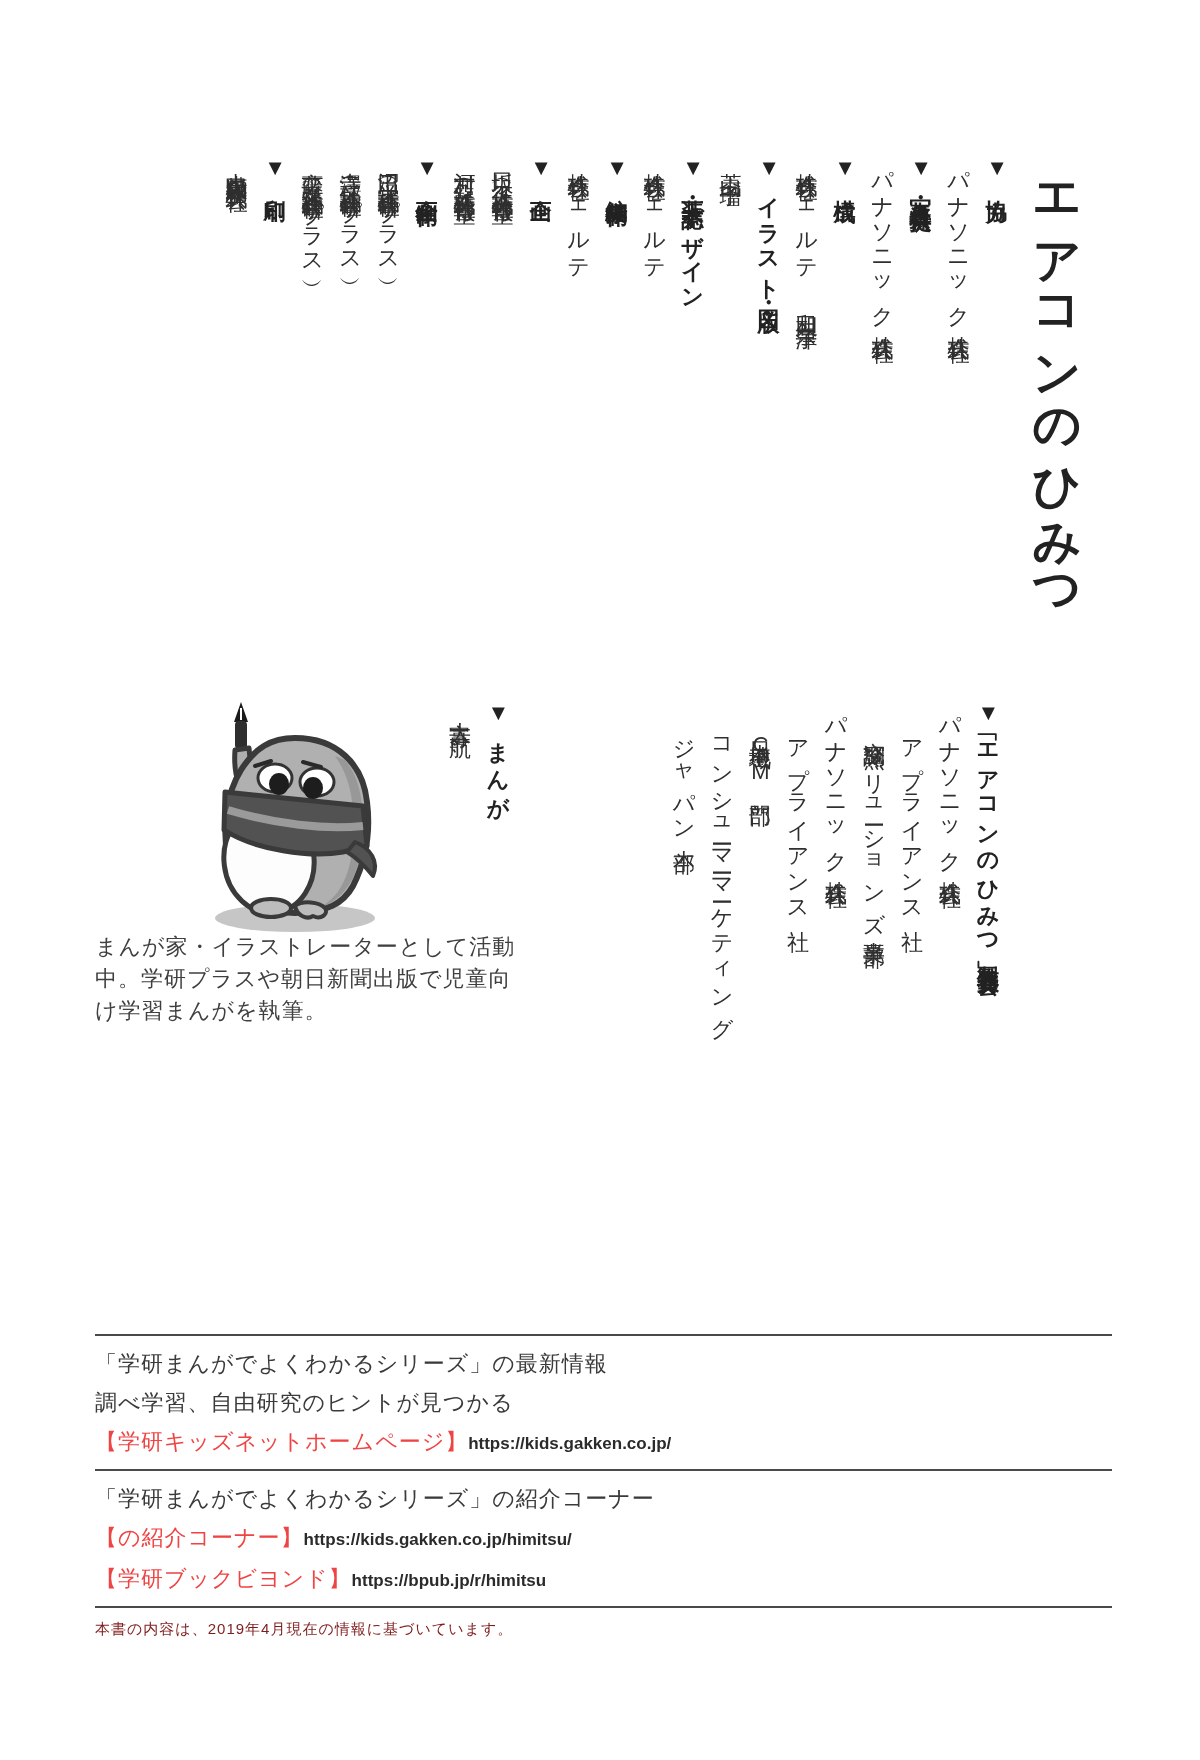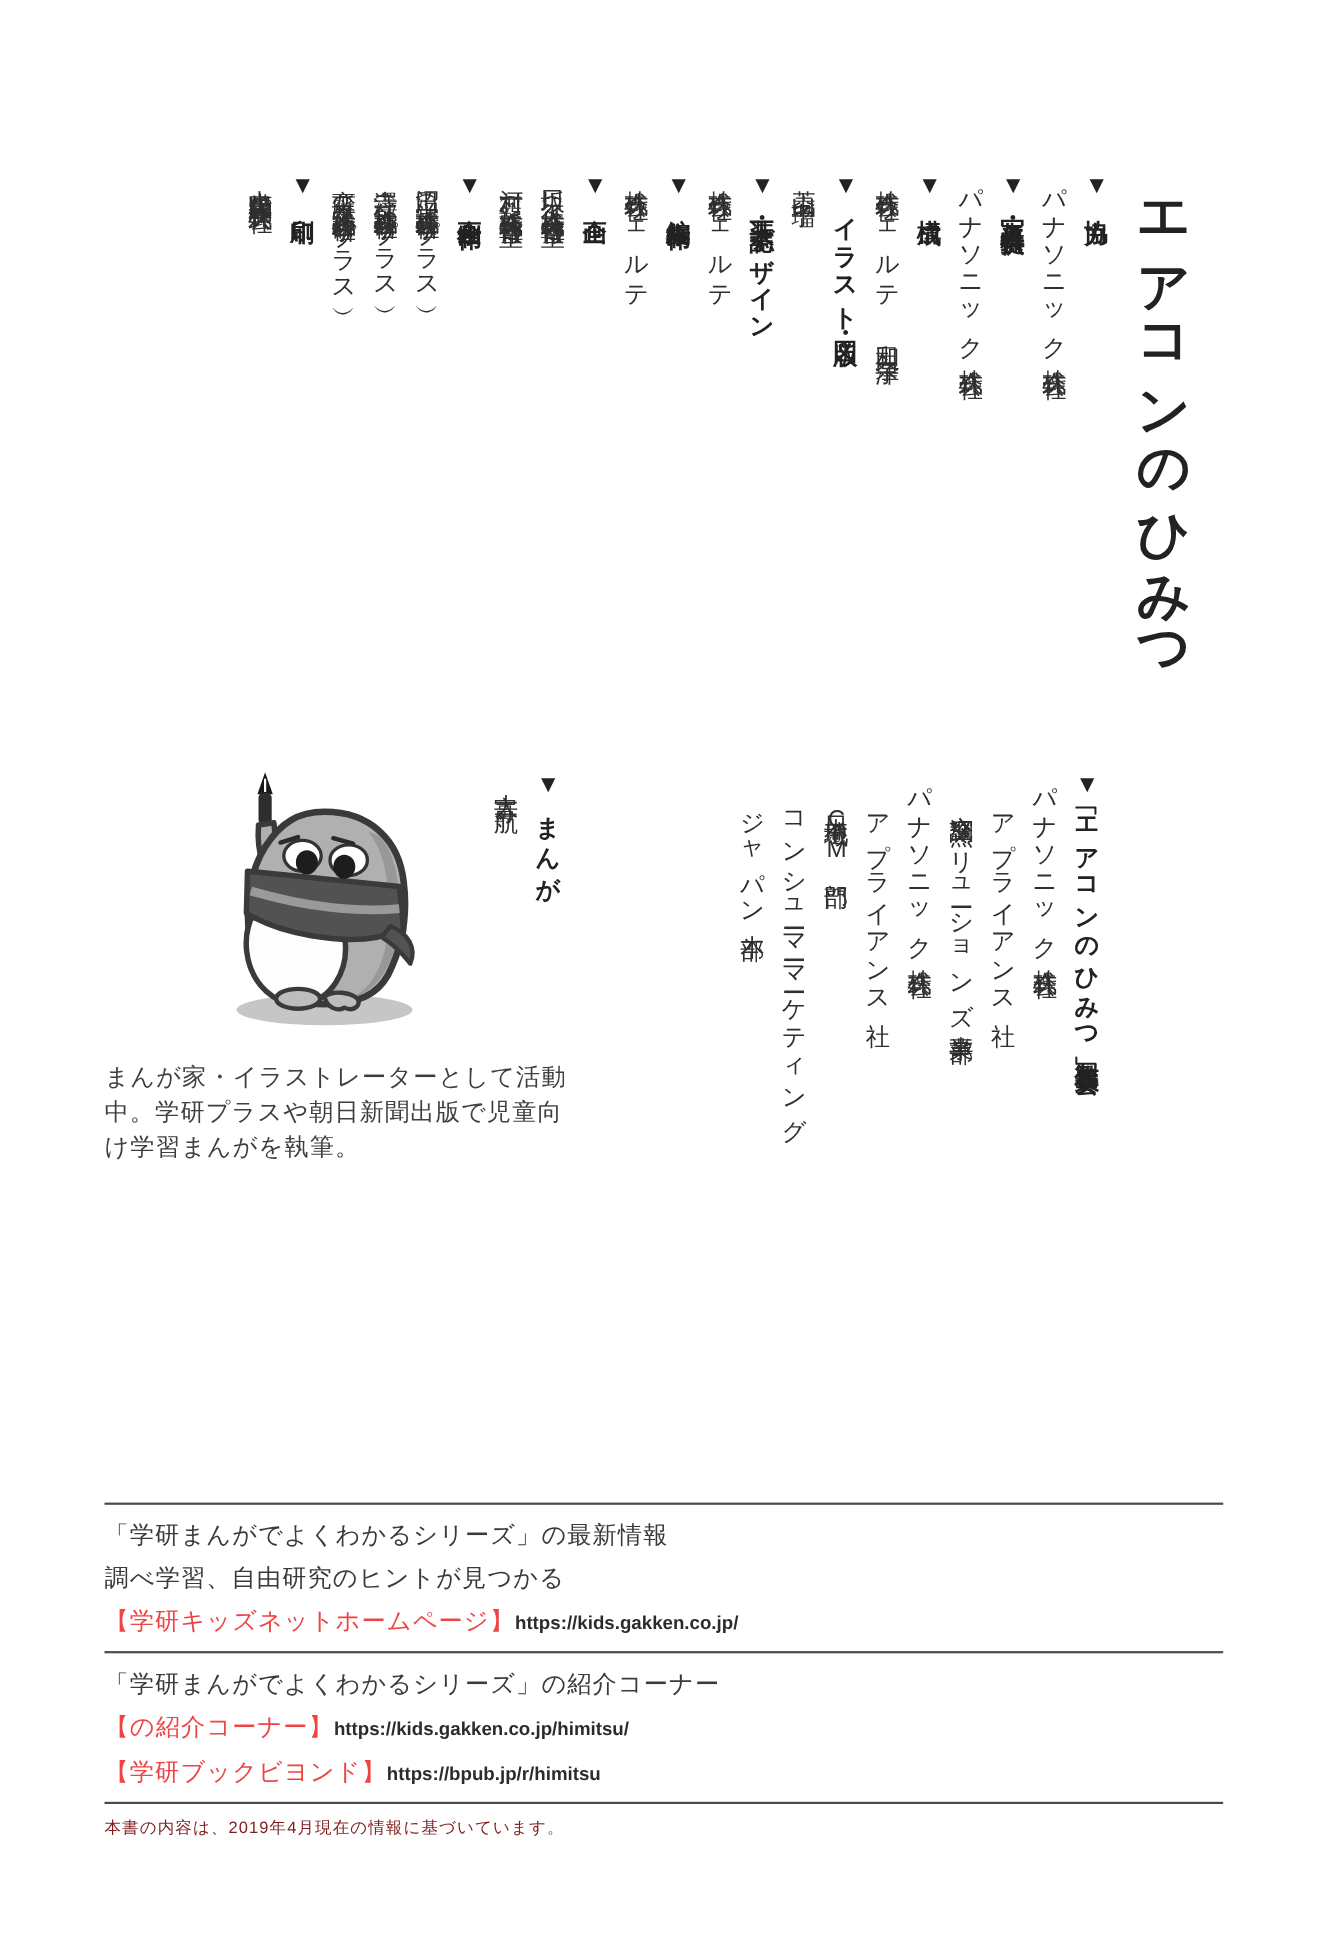--- a/index.html
+++ b/index.html
@@ -12,23 +12,23 @@
   .vcol.upright{text-orientation:upright;}
   .vcol.indent{padding-top:24px;}
   .vtitle{font-size:48px;line-height:1.05;letter-spacing:1px;font-weight:700;color:#222;margin-left:24px;}
   .credits-block{top:155px;right:118px;height:470px;}
   .committee-block{top:700px;right:193px;height:420px;}
   .manga-block{top:700px;right:683px;height:220px;}
   .manga-name{padding-top:4px;}
   
   .penguin{position:absolute;left:195px;top:700px;width:190px;height:235px;}
   
-  .bio{position:absolute;left:95px;top:931px;width:430px;font-size:22px;line-height:32px;color:#3f3f3f;letter-spacing:1px;margin-top:32px;}
+  .bio{position:absolute;left:95px;top:931px;width:430px;font-size:22px;line-height:32px;color:#3f3f3f;letter-spacing:1px;}
   
-  .footer{position:absolute;left:95px;right:88px;top:1334px;margin-top:32px;}
+  .footer{position:absolute;left:95px;right:88px;top:1334px;}
   .rule{border-top:2px solid #4a4a4a;height:0;}
   .fsec{padding:8px 0 6px 0;}
   .fline{font-size:22px;line-height:39px;color:#3a3a3a;letter-spacing:1px;white-space:nowrap;}
   .flabel{color:#ef4444;}
   .furl{font-weight:700;font-size:17px;color:#2b2b2b;letter-spacing:0;}
   .fnote{margin-top:12px;font-size:15px;color:#7f1d1d;letter-spacing:1px;}
 </style>
 </head>
 <body>
 

